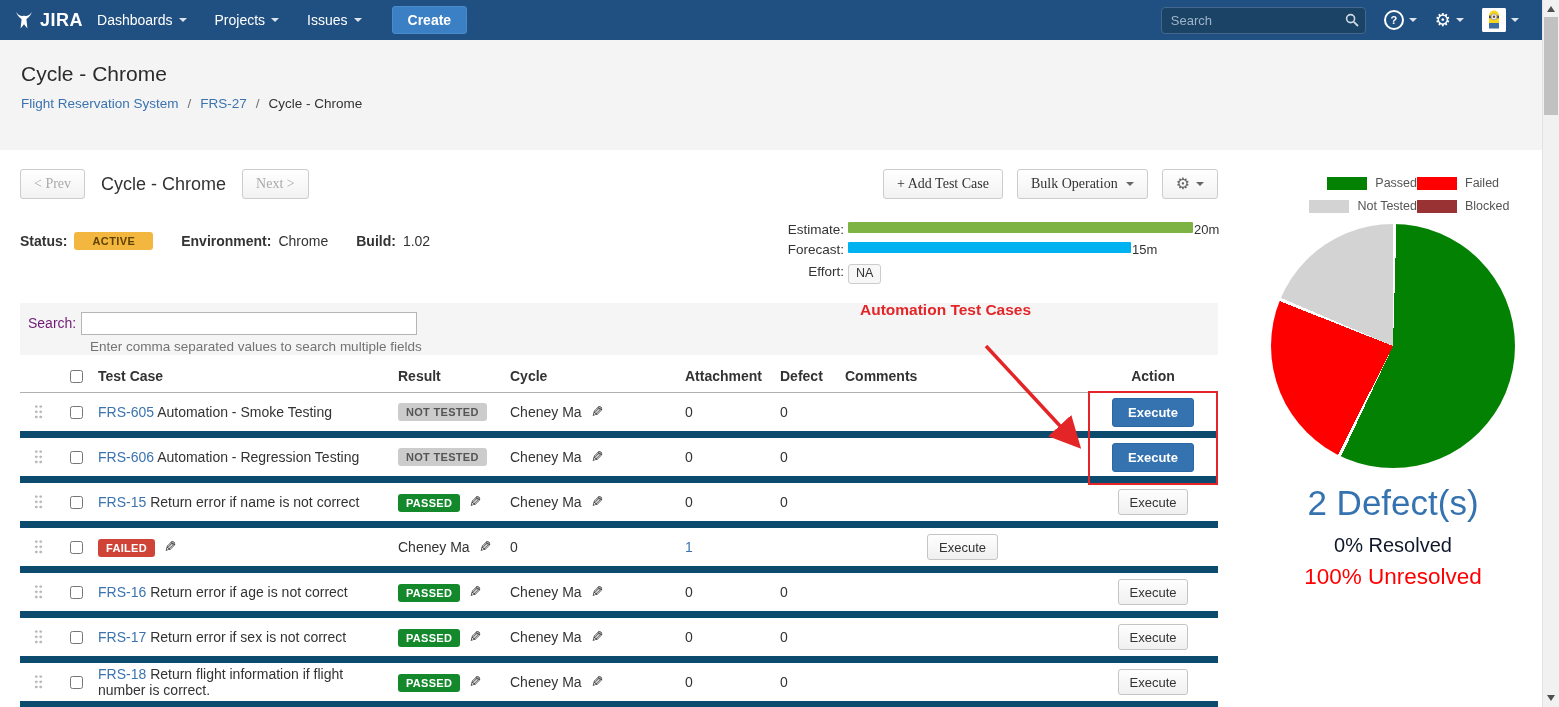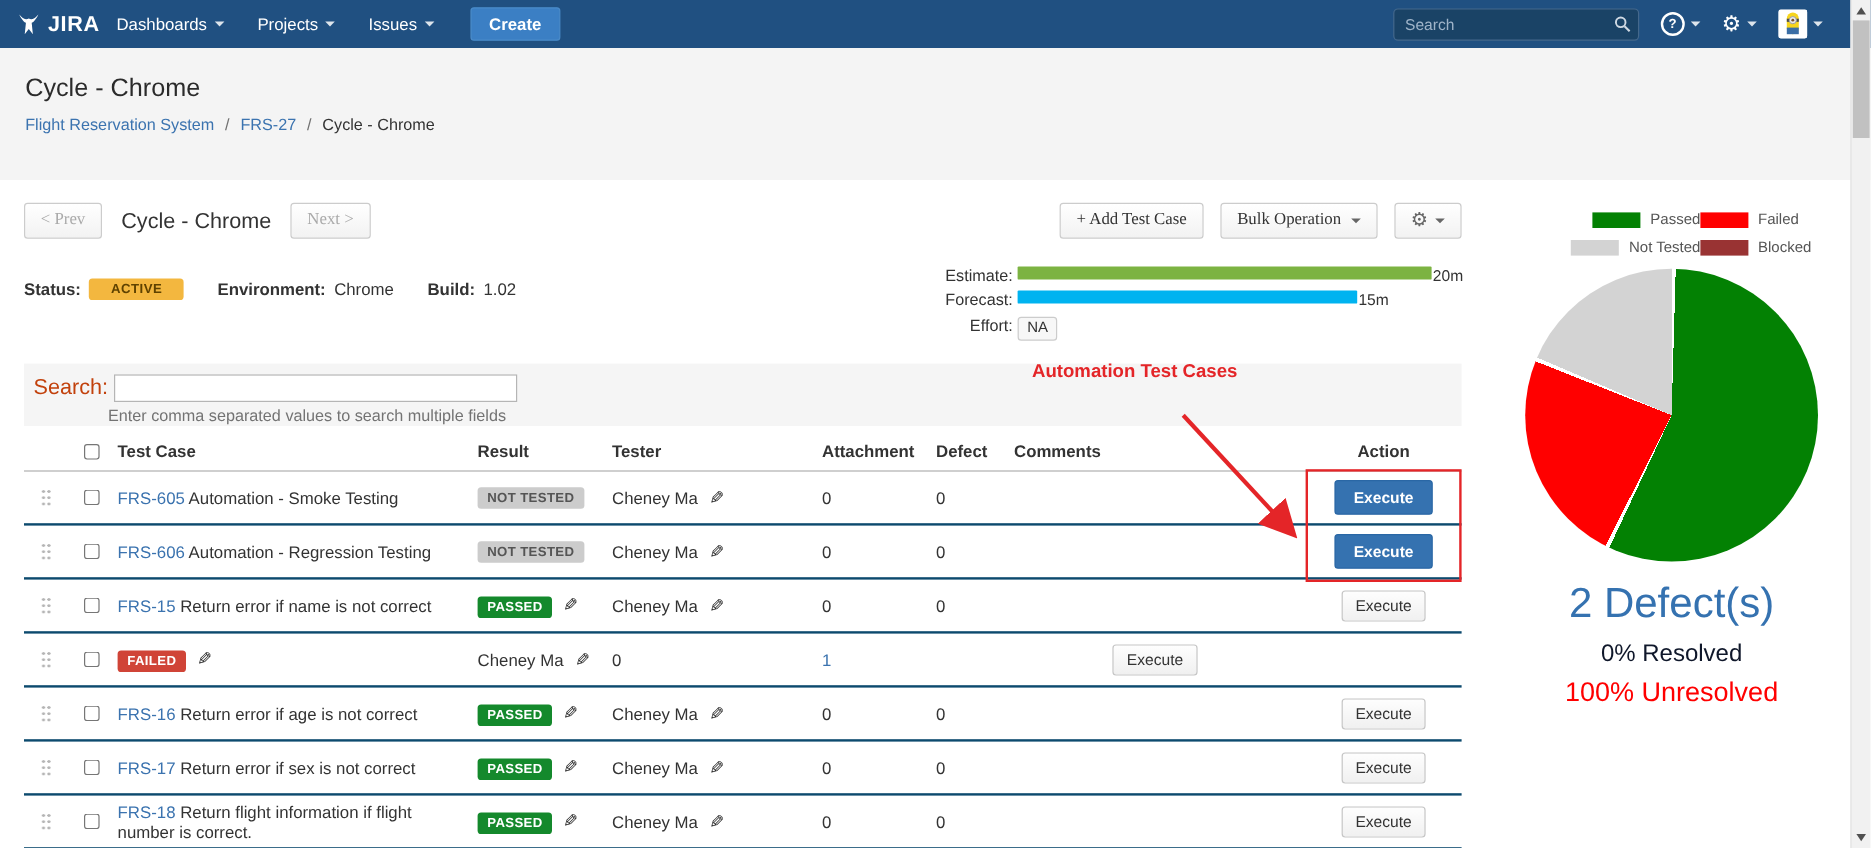--- a/index.html
+++ b/index.html
@@ -56,30 +56,30 @@
   .estimate-block{position:absolute;left:778px;top:72px;width:445px;font-size:13.5px;color:#333}
   .est-row{display:flex;height:20px}
   .est-label{display:inline-block;width:66px;text-align:right;margin-right:4px}
   .bar{height:11px;border-radius:1px}
   .bar.estimate{width:345px;background:#7cb342}
   .bar.forecast{width:283px;background:#00b3f0}
   .est-val{margin-left:1px;font-size:13px}
   .na-chip{border:1px solid #ccc;background:#f7f7f7;border-radius:3px;padding:1px 7px;font-size:12.5px}
 
   .search-panel{margin-top:51px;height:52px;background:#f5f5f5;box-sizing:border-box;padding:9px 0 0 8px;width:1198px}
-  .search-panel label{font-size:18px;color:#c2410c;margin-right:5px}
+  .search-panel label{font-size:14px;color:#701a75;margin-right:5px}
   .search-panel input{width:322px;height:19px;border:1px solid #b5b5b5;font-size:13px;padding:1px 6px;
     font-family:"Liberation Sans",sans-serif;outline:none;background:#fff}
   .search-hint{margin:4px 0 0 62px;font-size:13.5px;color:#737373}
 
   
   .t-head,.t-row{display:grid;grid-template-columns:36px 34px 300px 112px 175px 95px 65px 251px 130px;
     align-items:center;width:1198px;box-sizing:border-box}
   .t-head{height:33px;margin-top:5px;border-bottom:1px solid #b0b0b0;font-weight:bold;font-size:14px}
-  .t-row{min-height:45px;border-bottom:2px solid #0c4a6e;font-size:14px}
+  .t-row{min-height:45px;border-bottom:7px solid #0c4a6e;font-size:14px}
   .cell{padding-left:8px}
   .c-handle{padding-left:0;display:flex;justify-content:center}
   .c-check{padding-left:10px}
   .drag-dots{width:9px;height:16px;background-image:radial-gradient(circle,#b5b5b5 1.2px,transparent 1.4px);
     background-size:4.5px 5.2px;cursor:grab}
   .key-link{color:#3b73af;text-decoration:none;cursor:pointer}
   .badge{display:inline-block;padding:3px 8px;border-radius:3px;font-size:11px;font-weight:bold;letter-spacing:.3px}
   .badge.not-tested{background:#ccc;color:#555}
   .badge.passed{background:#14892c;color:#fff}
   .badge.failed{background:#d04437;color:#fff}
@@ -237,21 +237,21 @@
       <div class="search-panel">
         <label>Search:</label><input type="text" style="">
         <div class="search-hint">Enter comma separated values to search multiple fields</div>
       </div>
 
       <div class="t-head">
         <div class="cell c-handle"></div>
         <div class="cell c-check"><input type="checkbox" style=""></div>
         <div class="cell">Test Case</div>
         <div class="cell">Result</div>
-        <div class="cell">Tester</div>
+        <div class="cell">Cycle</div>
         <div class="cell">Attachment</div>
         <div class="cell">Defect</div>
         <div class="cell">Comments</div>
         <div class="cell c-act">Action</div>
       </div>
       <div>
   <div class="t-row">
     <div class="cell c-handle">
               <div class="drag-dots"></div>
             </div>

